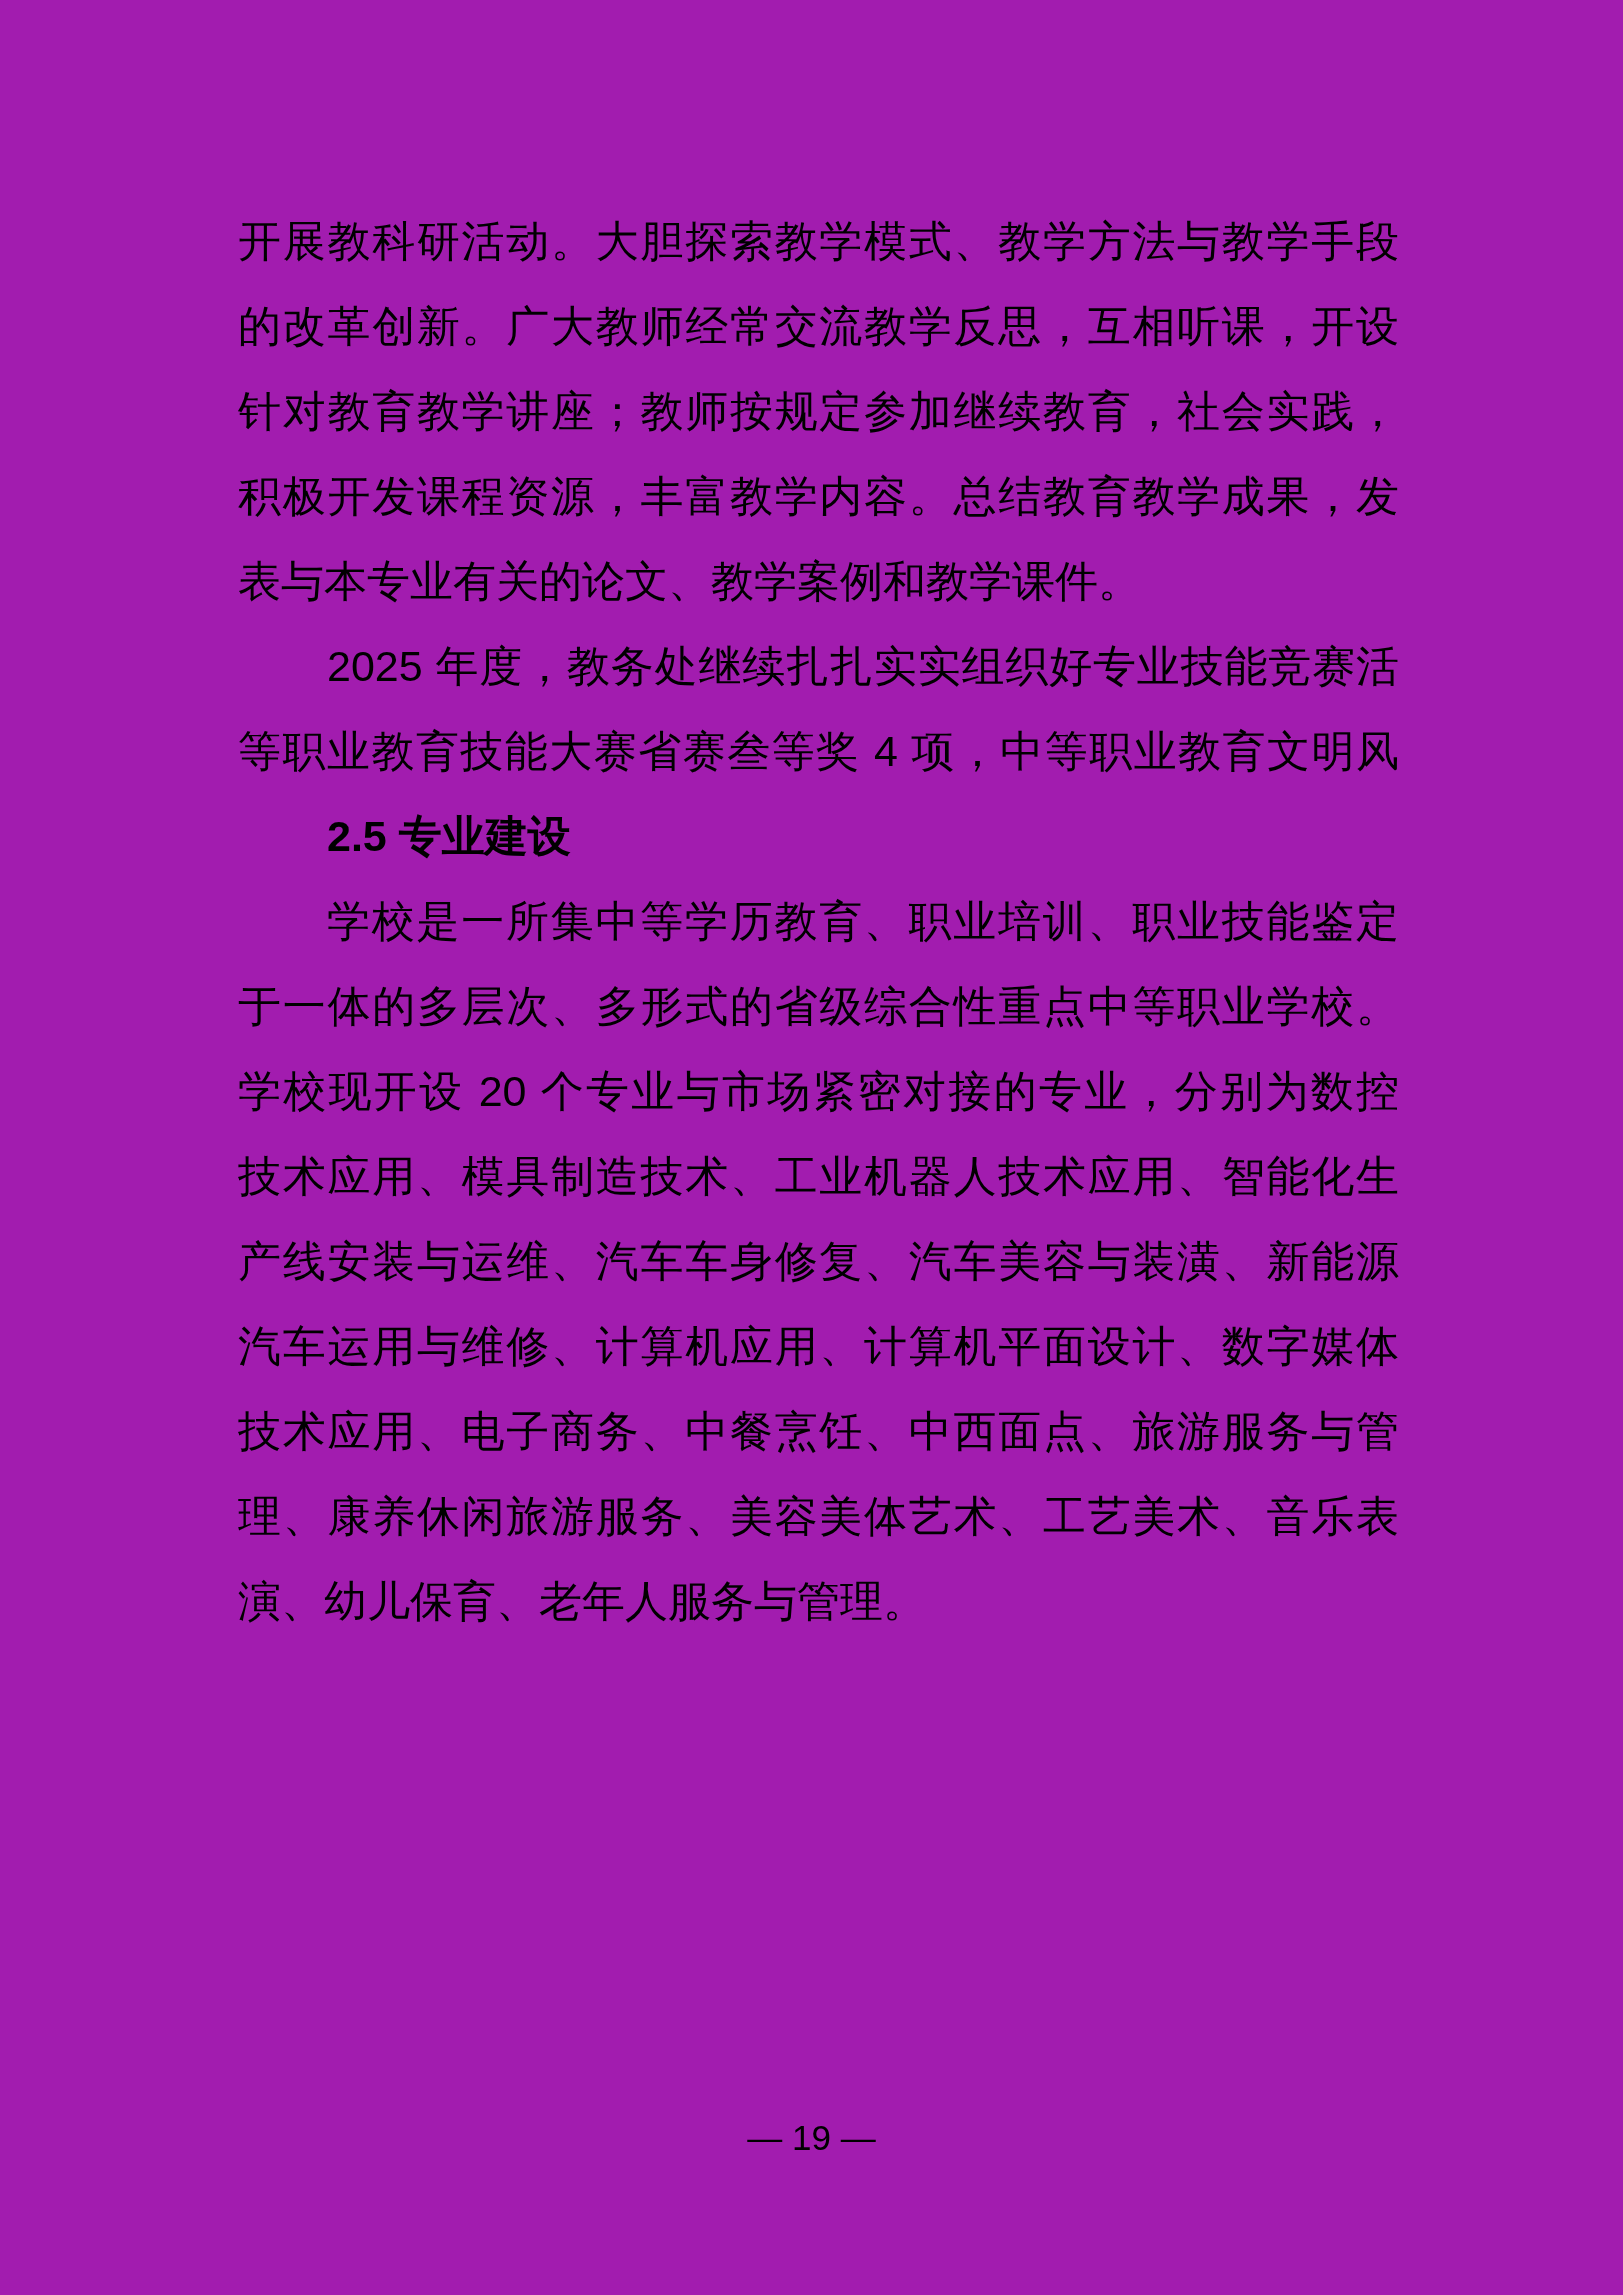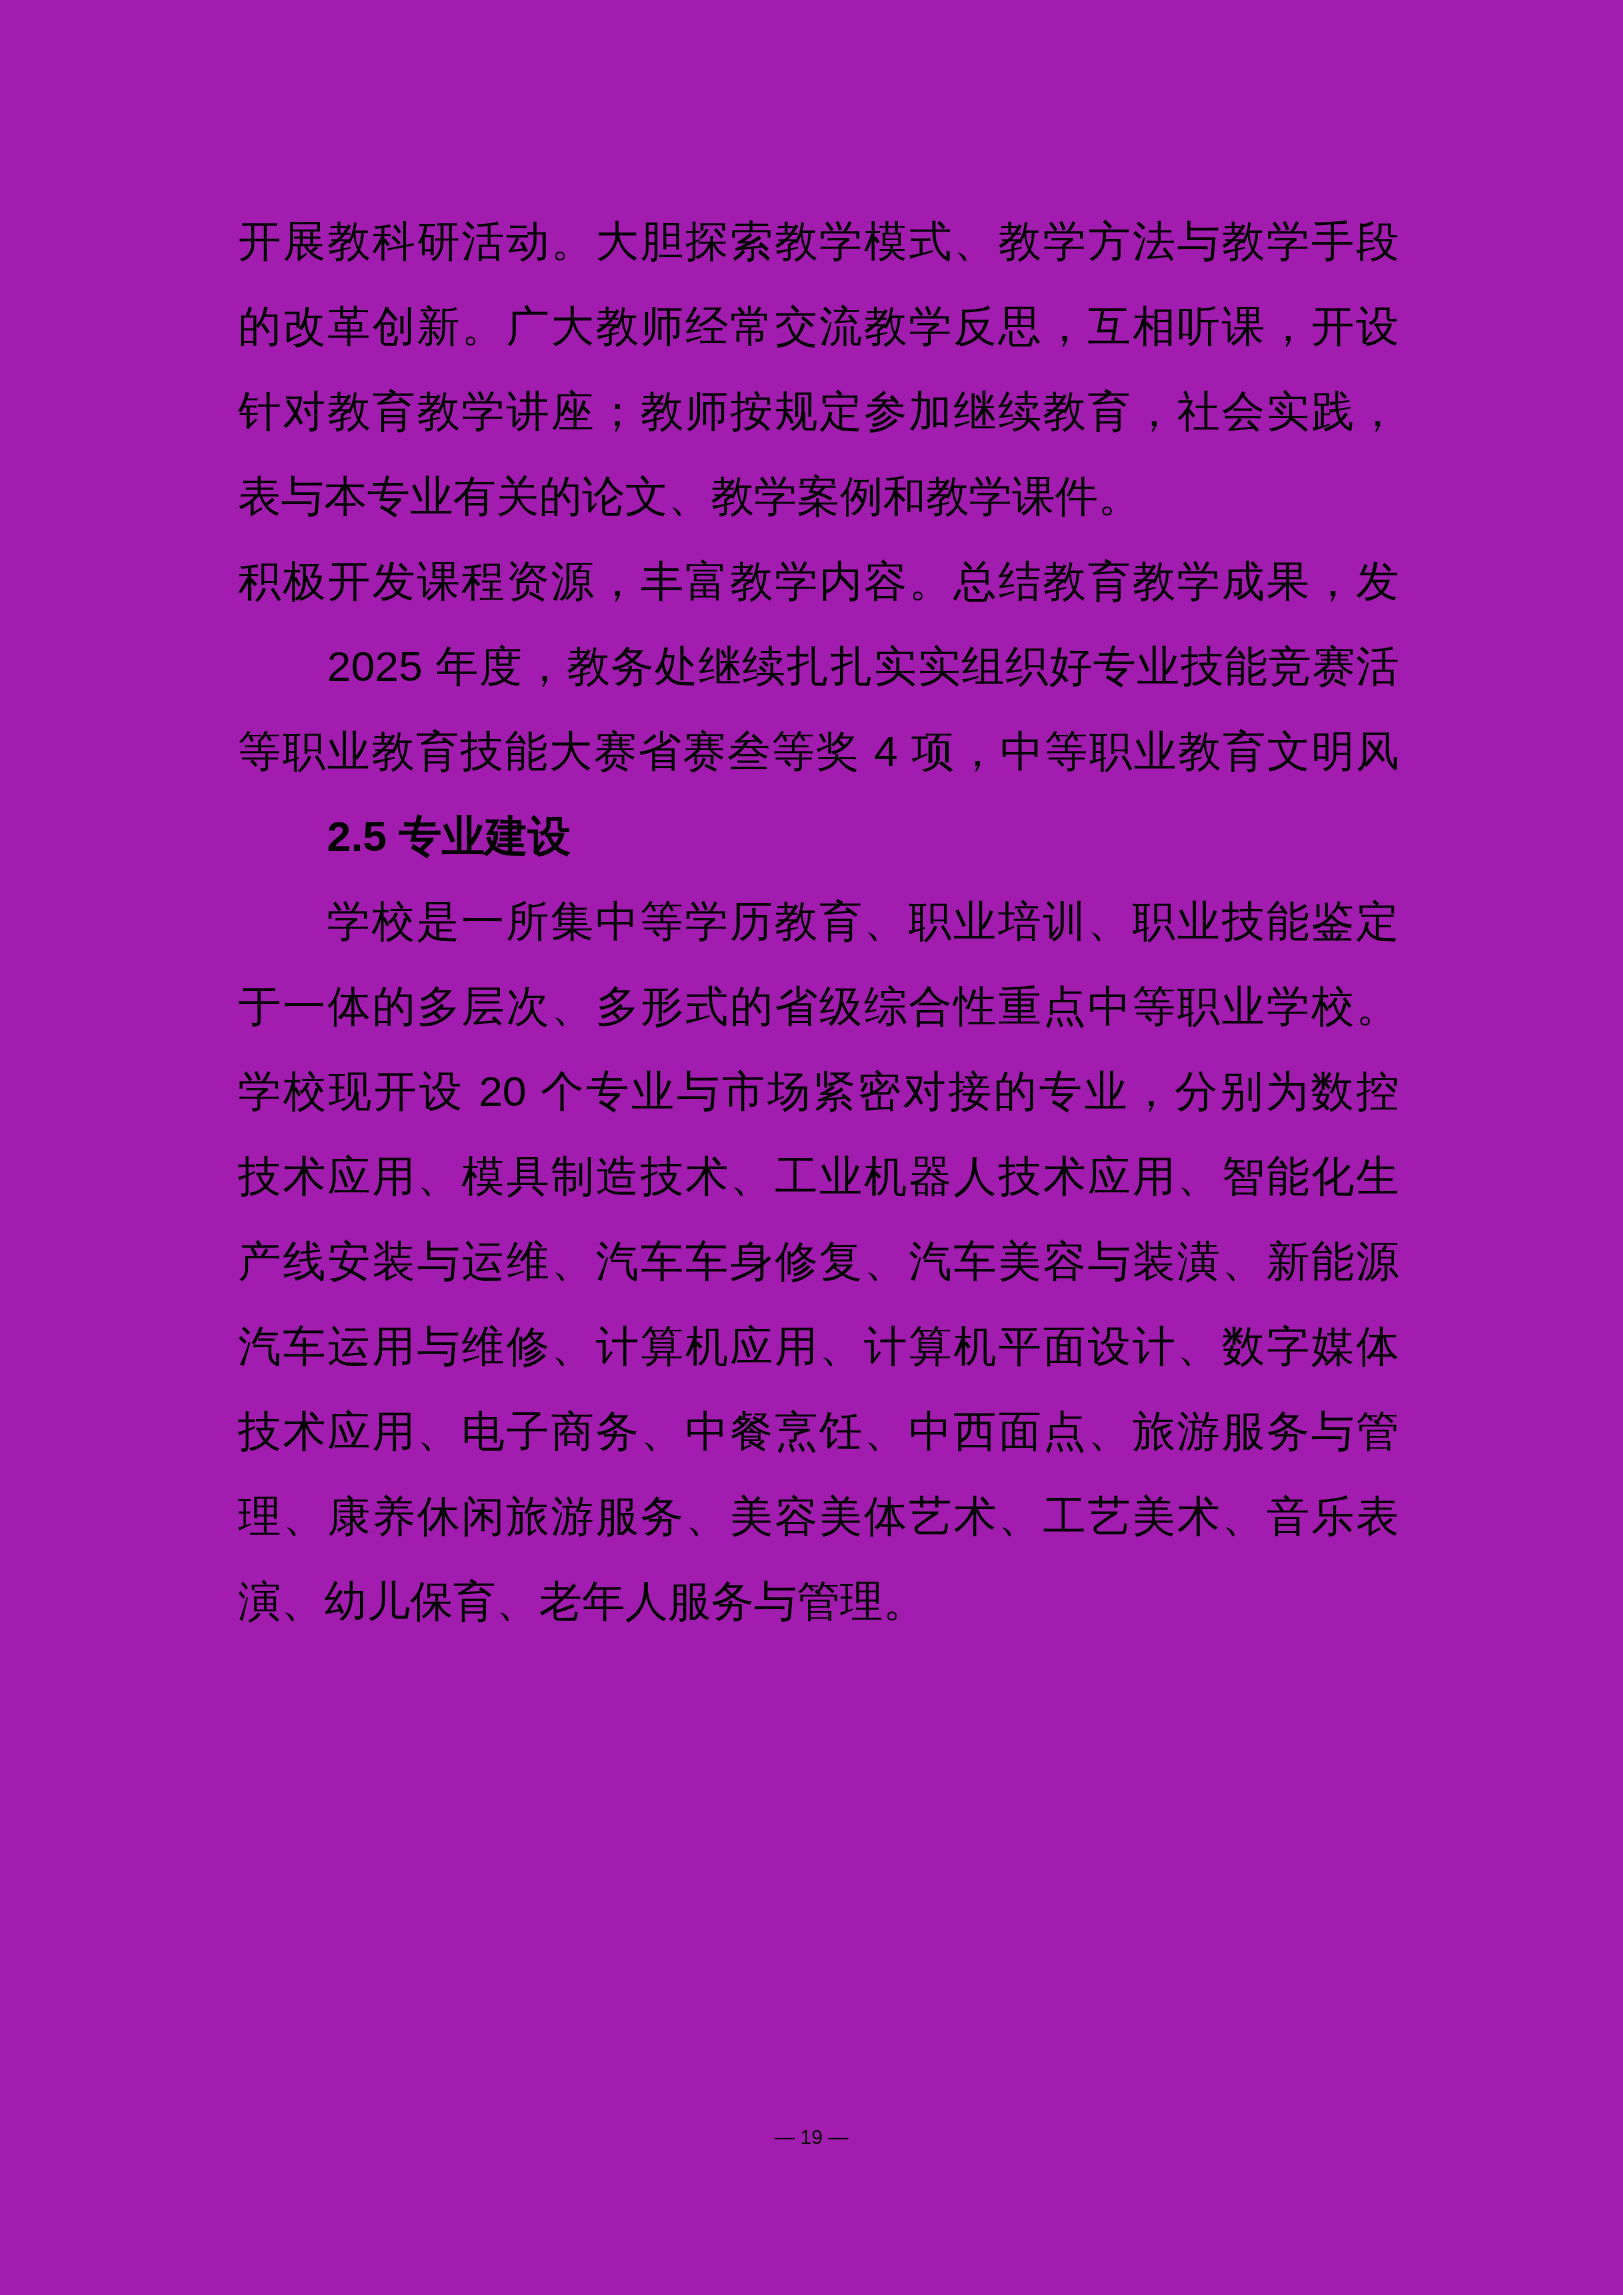--- a/index.html
+++ b/index.html
@@ -42,34 +42,34 @@
     font-weight: bold;
     text-align: left;
     text-align-last: auto;
   }
   .footer {
     position: absolute;
     left: 0;
     right: 0;
     top: 2122px;
     text-align: center;
-    font-size: 20px;
+    font-size: 35px;
     line-height: 31px;
   }
 </style>
 </head>
 <body>
 
 <div class="page">
   <div class="content">
     <div class="line">开展教科研活动。大胆探索教学模式、教学方法与教学手段</div>
     <div class="line">的改革创新。广大教师经常交流教学反思，互相听课，开设</div>
     <div class="line">针对教育教学讲座；教师按规定参加继续教育，社会实践，</div>
+    <div class="line">积极开发课程资源，丰富教学内容。总结教育教学成果，发</div>
     <div class="line end">表与本专业有关的论文、教学案例和教学课件。</div>
-    <div class="line">积极开发课程资源，丰富教学内容。总结教育教学成果，发</div>
     <div class="line indent">2025 年度，教务处继续扎扎实实组织好专业技能竞赛活</div>
     <div class="line">等职业教育技能大赛省赛叁等奖 4 项，中等职业教育文明风</div>
     <div class="line heading indent">2.5 专业建设</div>
     <div class="line indent">学校是一所集中等学历教育、职业培训、职业技能鉴定</div>
     <div class="line">于一体的多层次、多形式的省级综合性重点中等职业学校。</div>
     <div class="line">学校现开设 20 个专业与市场紧密对接的专业，分别为数控</div>
     <div class="line">技术应用、模具制造技术、工业机器人技术应用、智能化生</div>
     <div class="line">产线安装与运维、汽车车身修复、汽车美容与装潢、新能源</div>
     <div class="line">汽车运用与维修、计算机应用、计算机平面设计、数字媒体</div>
     <div class="line">技术应用、电子商务、中餐烹饪、中西面点、旅游服务与管</div>

